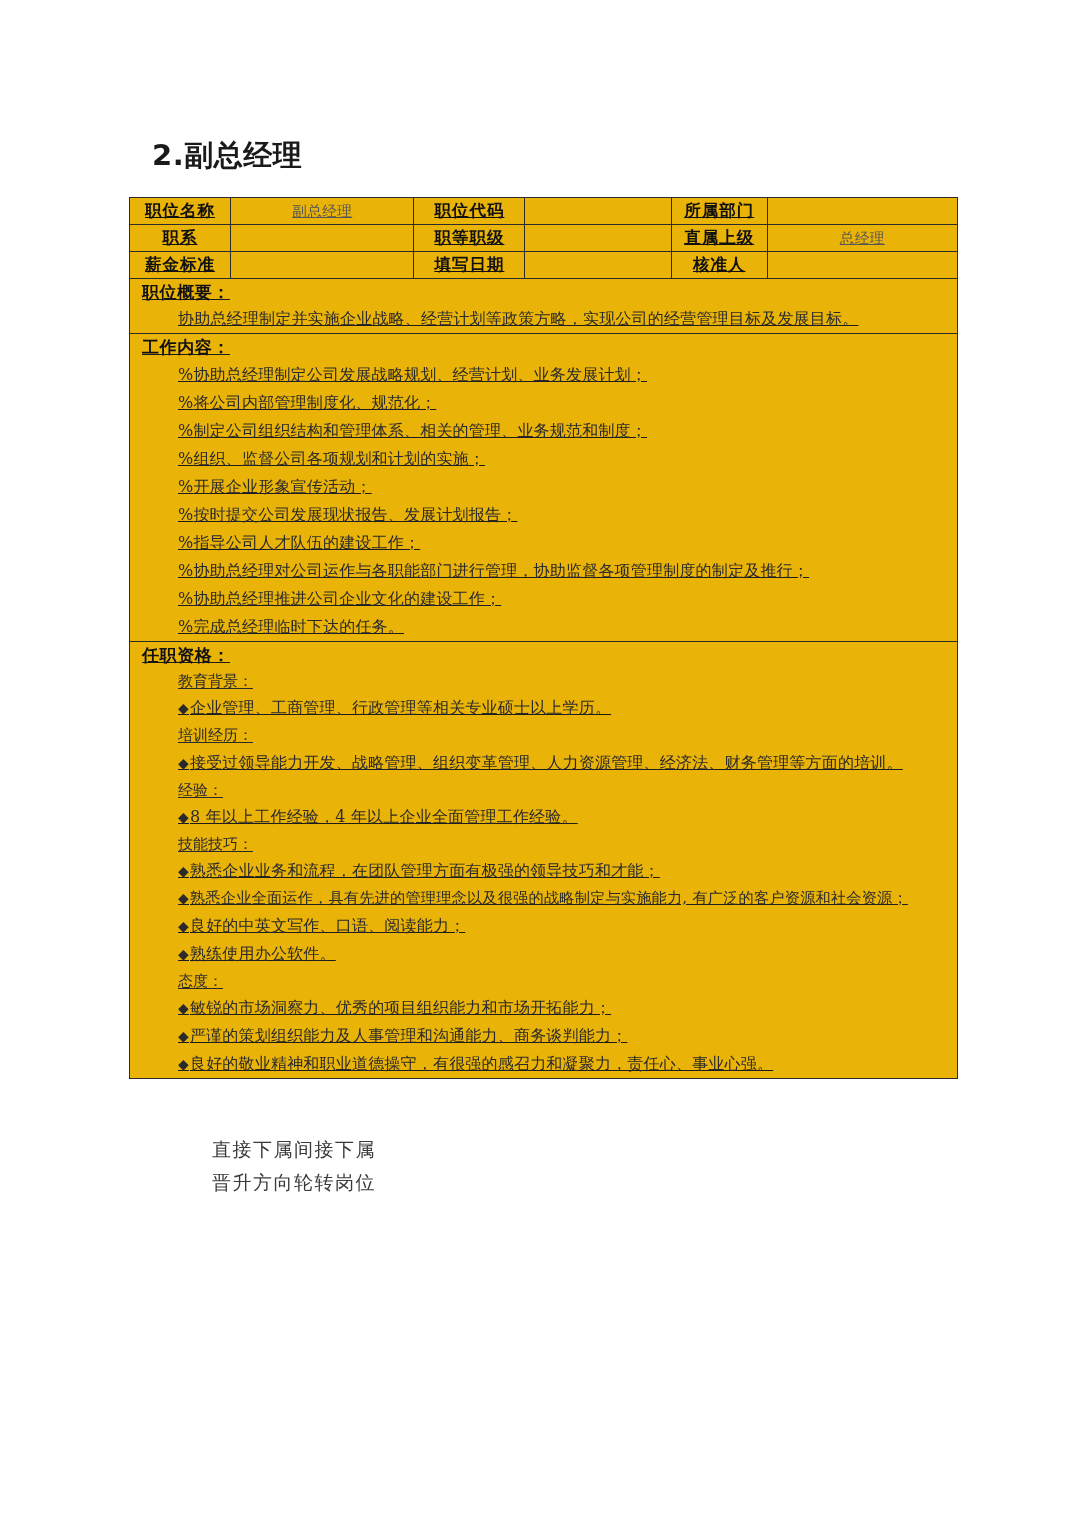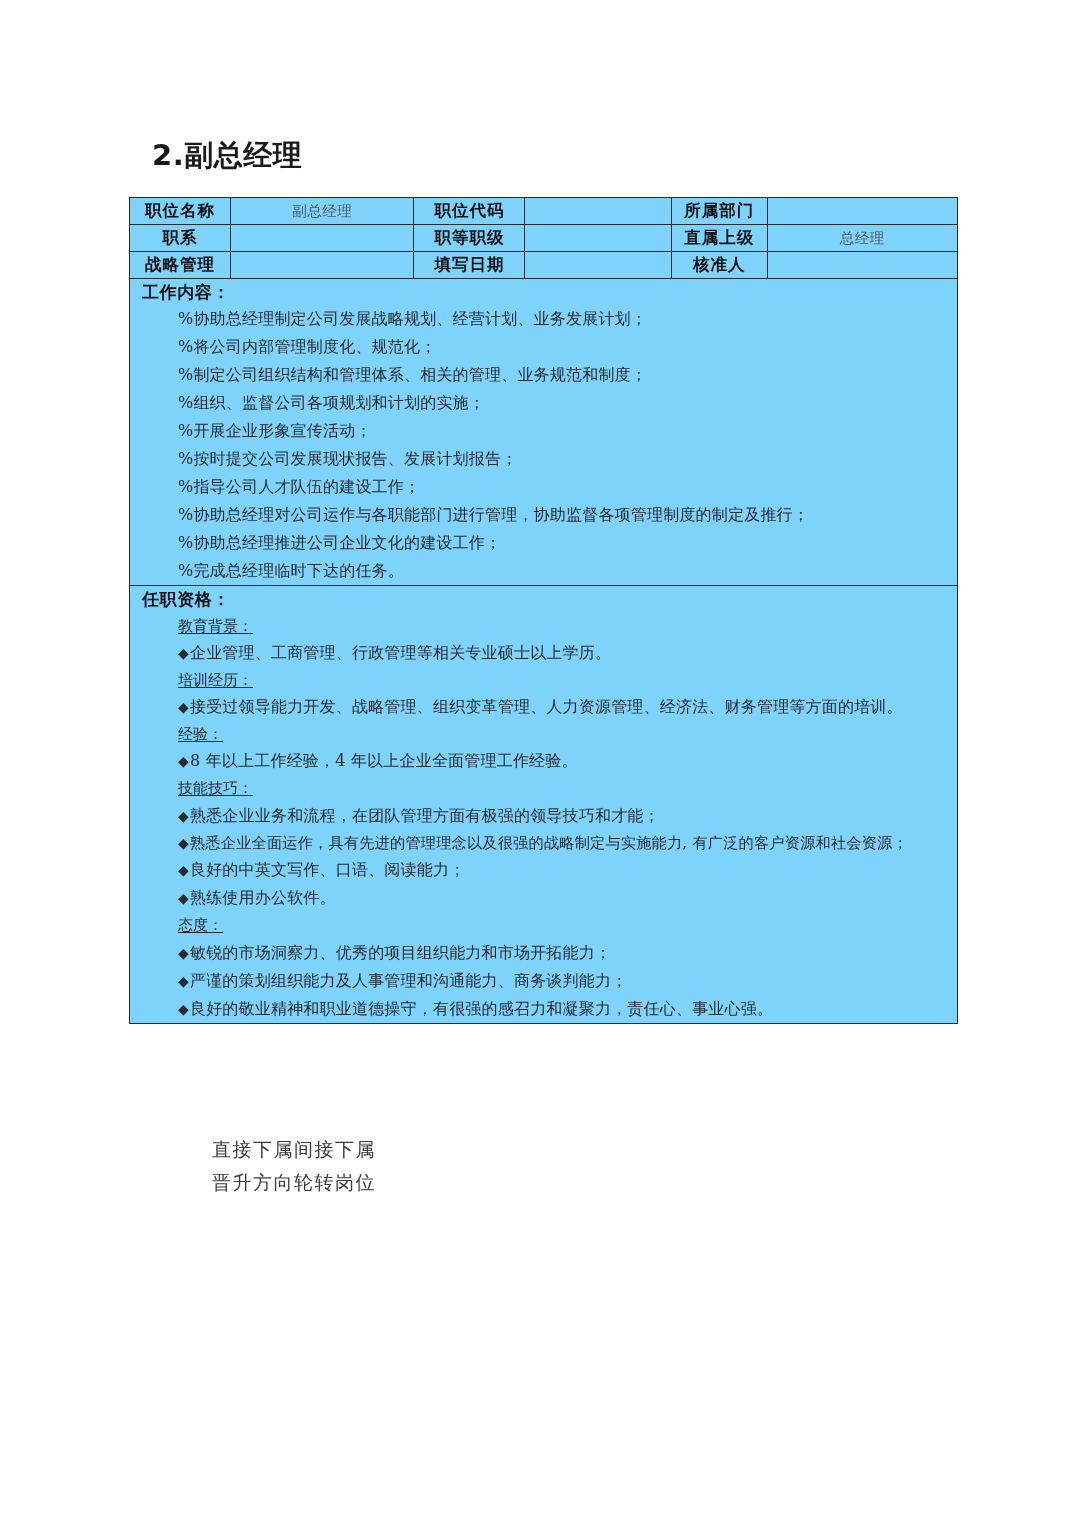--- a/index.html
+++ b/index.html
@@ -46,21 +46,22 @@
     top: 197px;
     width: 829px;
     border-collapse: collapse;
     table-layout: fixed;
     background: #ffffff;
   }
   .jd-table td {
     border: 1.4px solid #2b2b2b;
     padding: 0;
     vertical-align: middle;
-    background: #7dd3fc;
+    background: #eab308;
+    text-decoration: underline;
   }
 
   .hdr-row td {
     height: 26px;
   }
   .lbl {
     text-align: center;
     font-size: 16.5px;
     font-weight: 700;
     color: #101010;
@@ -178,28 +179,36 @@
       <tr class="hdr-row">
         <td class="lbl">职系</td>
         <td class="val"></td>
         <td class="lbl">职等职级</td>
         <td class="val"></td>
         <td class="lbl">直属上级</td>
         <td class="val">总经理</td>
       </tr>
 
       <tr class="hdr-row">
-        <td class="lbl">战略管理</td>
+        <td class="lbl">薪金标准</td>
         <td class="val"></td>
         <td class="lbl">填写日期</td>
         <td class="val"></td>
         <td class="lbl">核准人</td>
         <td class="val"></td>
       </tr>
 
+      <tr>
+        <td class="block-cell" colspan="6">
+          <div class="block-title">职位概要：</div>
+          <div class="block-body">
+            <div class="line">协助总经理制定并实施企业战略、经营计划等政策方略，实现公司的经营管理目标及发展目标。</div>
+          </div>
+        </td>
+      </tr>
 
       <tr>
         <td class="block-cell" colspan="6">
           <div class="block-title">工作内容：</div>
           <div class="block-body">
             <div class="line bullet-pct">协助总经理制定公司发展战略规划、经营计划、业务发展计划；</div>
             <div class="line bullet-pct">将公司内部管理制度化、规范化；</div>
             <div class="line bullet-pct">制定公司组织结构和管理体系、相关的管理、业务规范和制度；</div>
             <div class="line bullet-pct">组织、监督公司各项规划和计划的实施；</div>
             <div class="line bullet-pct">开展企业形象宣传活动；</div>

